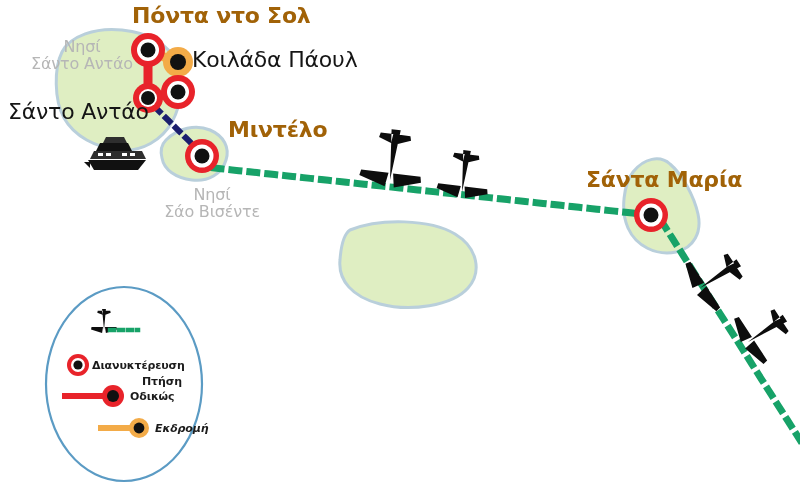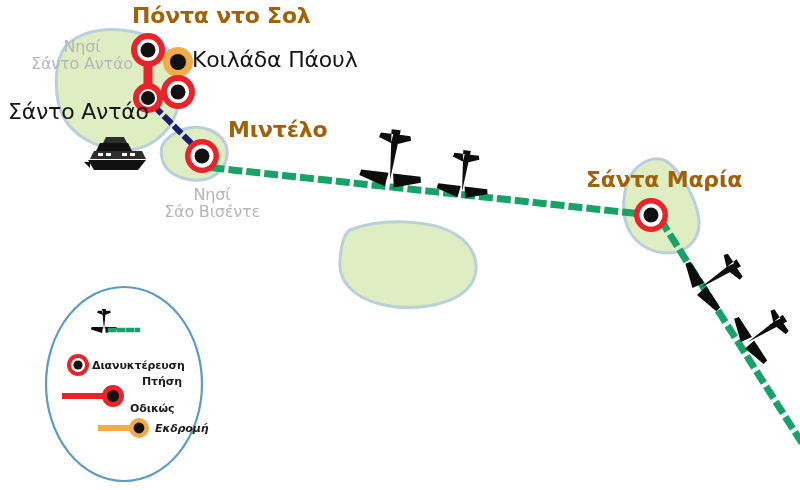--- a/index.html
+++ b/index.html
@@ -215,17 +215,17 @@
   <div class="map-label label-city-reg" style="left:8px; top:100px;">Σάντο Αντάο</div>
 
   <div class="map-label label-city-bold" style="left:586px; top:168px;">Σάντα Μαρία</div>
 
   <div class="map-label label-city-bold" style="left:228px; top:118px;">Μιντέλο</div>
 
   <div class="legend-label" style="left:142px; top:332px;margin-top:43px;">Πτήση</div>
 
   <div class="legend-label" style="left:92px; top:359px;text-align:center;">Διανυκτέρευση</div>
 
-  <div class="legend-label" style="left:130px; top:390px;margin-top:12px;">Οδικώς</div>
+  <div class="legend-label" style="left:130px; top:390px;">Οδικώς</div>
 
   <div class="legend-label" style="left:155px; top:422px;font-style:italic;">Εκδρομή</div>
 
 </div>
 
 </body></html>

